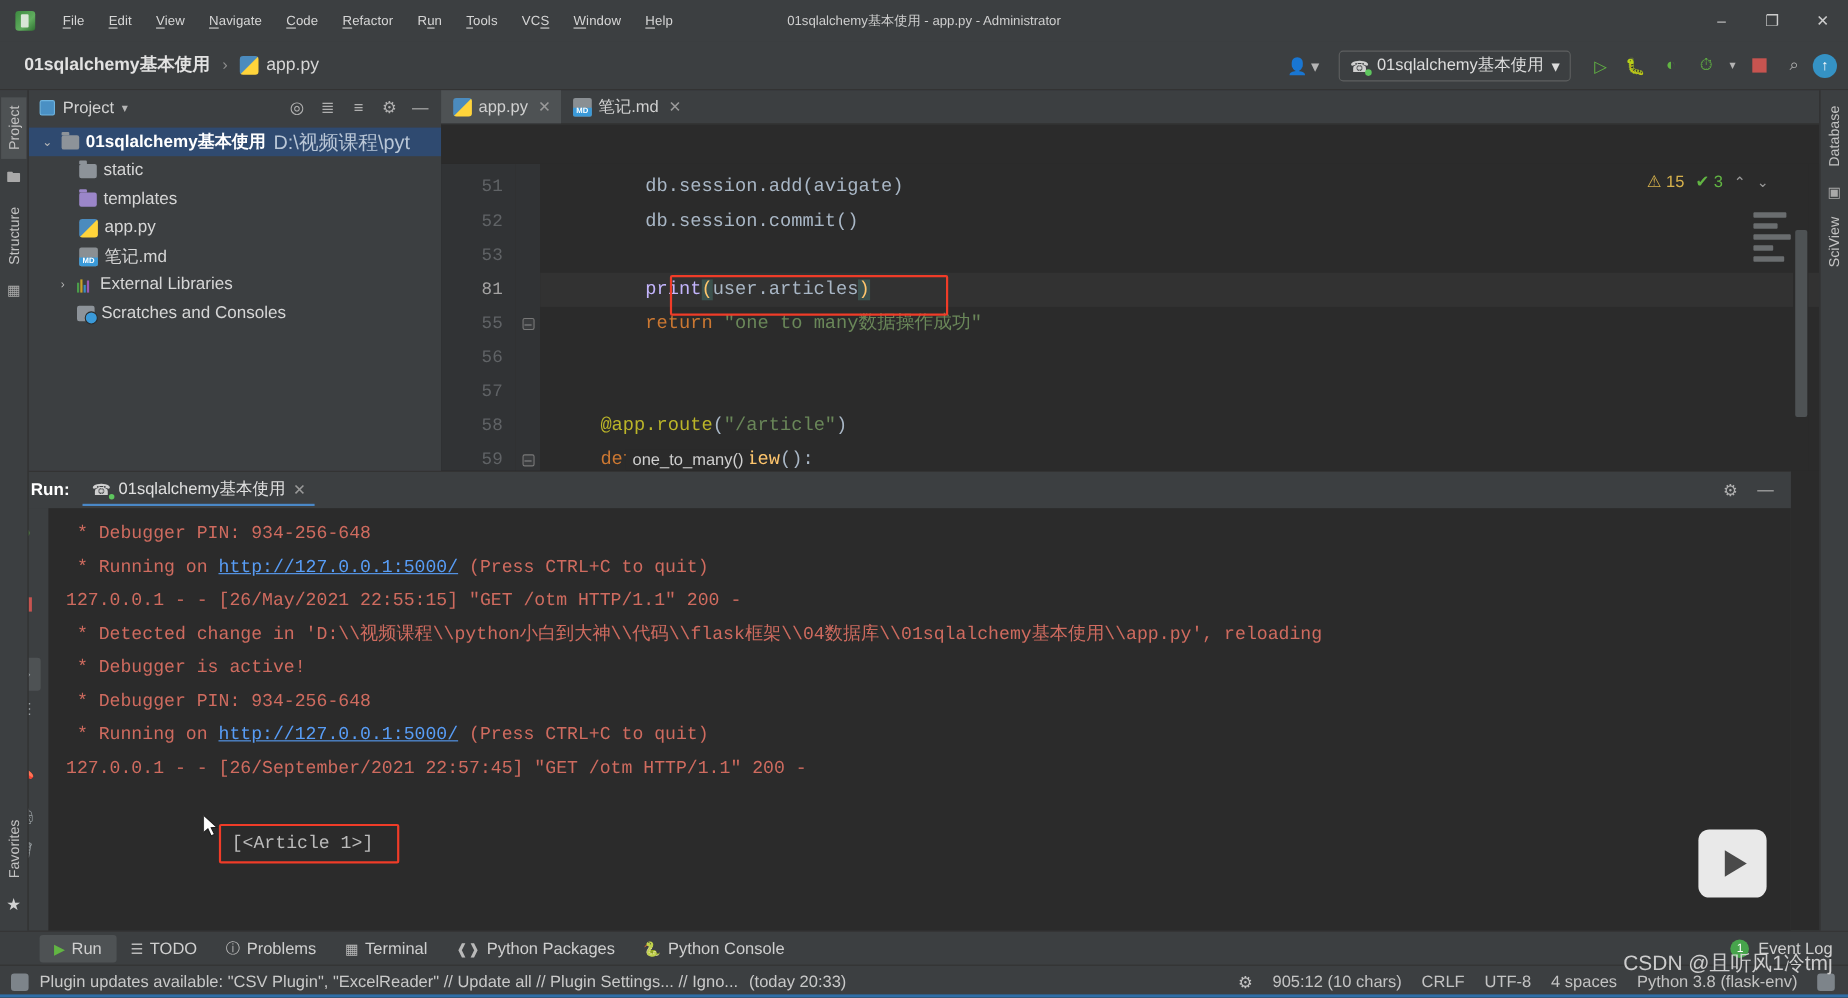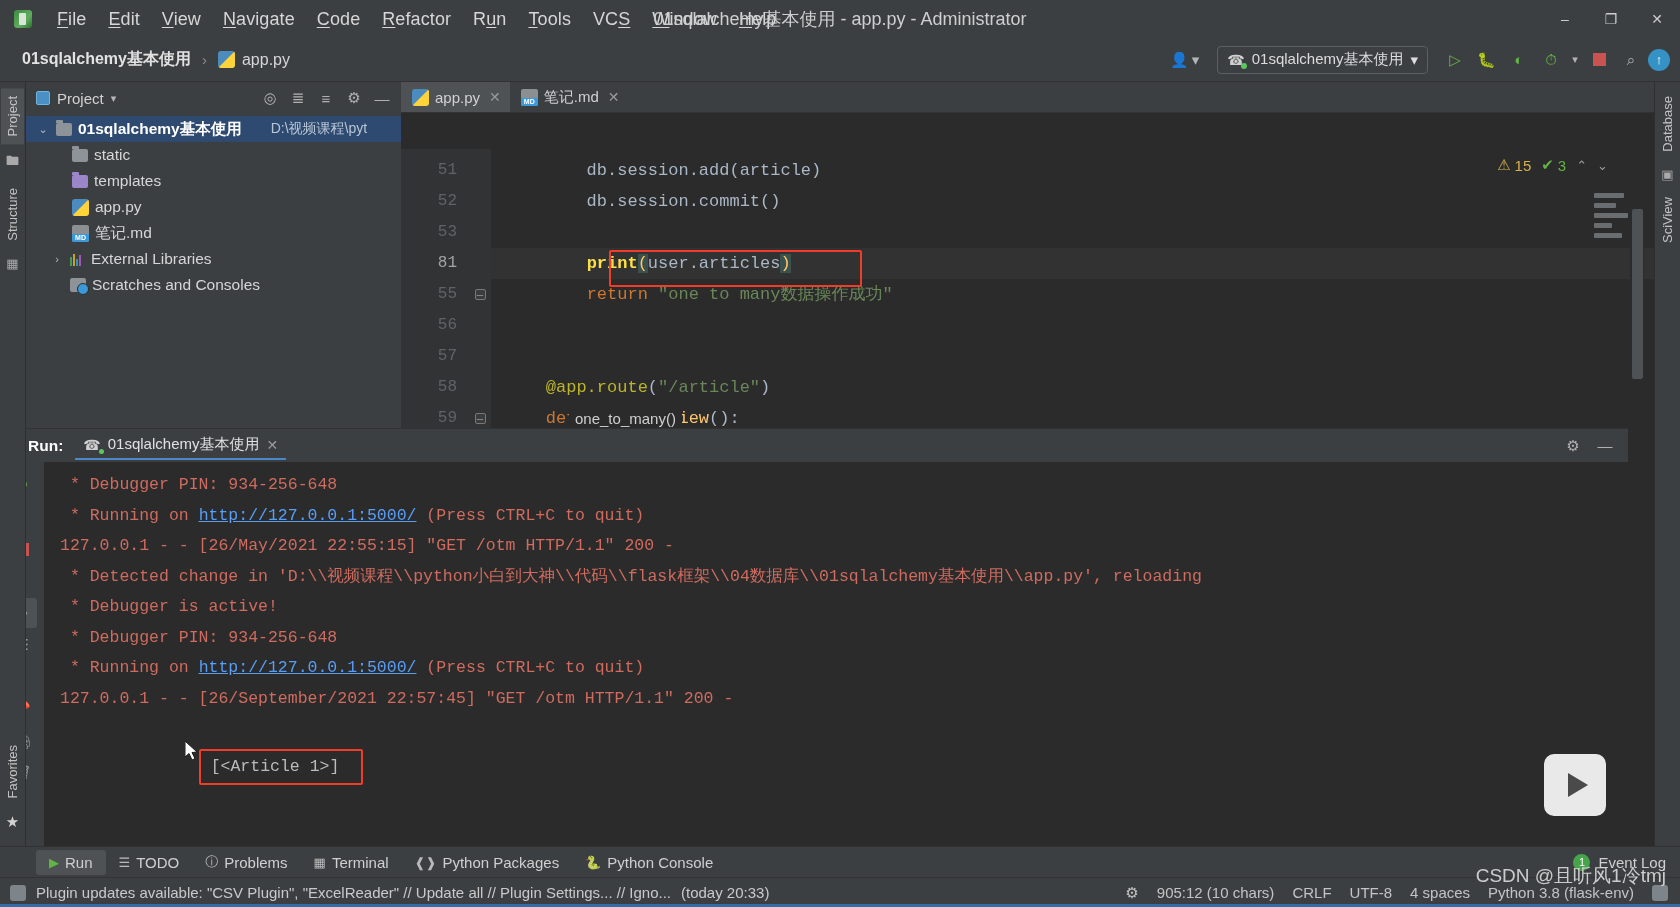--- a/index.html
+++ b/index.html
@@ -20,28 +20,28 @@
     width:18px;height:18px;margin:0 14px 0 14px;border-radius:3px;
     background:linear-gradient(135deg,#3d8b40 0%,#60ad5e 60%,#2e7031 100%);
     position:relative; flex:0 0 18px;
   }
   .app-logo:after{
     content:""; position:absolute; left:5px; top:3px; width:7px;height:12px;
     background:#d8e6d6; border-radius:1px;
   }
   .menubar{ display:flex; align-items:center; gap:0; }
   .menu-item{
-    padding:5px 11px; font-size:18px; color:#d6d6d6; cursor:default; line-height:1;
+    padding:5px 11px; font-size:12px; color:#d6d6d6; cursor:default; line-height:1;
     letter-spacing:.1px;
   }
   .menu-item u{ text-decoration:underline; text-underline-offset:2px; }
   .win-title{
     position:absolute; left:0; right:0; top:0; height:38px;
     display:flex; align-items:center; justify-content:center;
-    font-size:18px; color:#cfcfcf; pointer-events:none;
+    font-size:12px; color:#cfcfcf; pointer-events:none;
   }
   .win-buttons{ margin-left:auto; display:flex; align-items:center; z-index:3; }
   .win-btn{
     width:46px;height:38px;display:flex;align-items:center;justify-content:center;
     color:#cccccc; font-size:14px;
   }
 
   
   .navbar{
     height:44px; flex:0 0 44px; background:#3c3f41; display:flex; align-items:center;
@@ -123,21 +123,21 @@
   .node.sel{ background:#2f4a70; }
   .node .arrow{ width:14px;text-align:center;color:#b8b8b8;font-size:11px;flex:0 0 14px; }
   .folder{
     width:16px;height:13px;flex:0 0 16px;border-radius:2px;background:#8d9399;position:relative;
   }
   .folder:before{ content:""; position:absolute; top:-3px; left:0; width:7px; height:3px; background:#8d9399; border-radius:1px 1px 0 0; }
   .folder.purple{ background:#9b86c9; }
   .folder.purple:before{ background:#9b86c9; }
   .node .lbl{ color:#d6d6d6; }
   .node.sel .lbl{ font-weight:bold; color:#ffffff; }
-  .node .path{ color:#9aa0a6; font-size:14px; margin-left:23px; }
+  .node .path{ color:#9aa0a6; font-size:18px; margin-left:1px; }
   .node.sel .path{ color:#b9c6d6; }
   .lib-icon{ width:15px;height:13px;flex:0 0 15px; display:flex; gap:1px; align-items:flex-end; }
   .lib-icon i{ display:block; width:2px; }
   .scratch-icon{
     width:16px;height:14px;flex:0 0 16px;background:#8d9399;border-radius:2px;position:relative;
   }
   .scratch-icon:after{
     content:""; position:absolute; right:-3px; bottom:-3px; width:10px;height:10px;border-radius:50%;
     background:#3a9ad9; border:1px solid #2b2b2b;
   }
@@ -174,21 +174,21 @@
   .code{
     flex:1 1 auto; padding-top:6px; font-family:"Liberation Mono", monospace; font-size:17px;
     color:#a9b7c6; position:relative; overflow:hidden;
   }
   .code .line{ height:31px; line-height:31px; white-space:pre; padding-left:14px; }
   .code .line.cur{ background:#323232; }
   .k-kw{ color:#cc7832; }
   .k-fn{ color:#ffc66d; }
   .k-str{ color:#6a8759; }
   .k-dec{ color:#bbb529; }
-  .k-builtin{ color:#fde047;font-weight:bold; }
+  .k-builtin{ color:#c4b5fd; }
   .brace-hl{ background:#3b514d; }
   .paren-y{ color:#ffc66d; }
 
   .hl-box{
     position:absolute; border:2px solid #f03c28; border-radius:2px; pointer-events:none;
   }
   .code-popup{
     position:absolute; left:78px; bottom:0; font-size:15px; color:#cfcfcf;
     font-family:"Liberation Sans", sans-serif; background:#2b2b2b; padding:1px 6px;
   }
@@ -463,21 +463,21 @@
               <span class="fold-mark">─</span>
             </div>
           <div class="fl"></div>
             <div class="fl"></div>
             <div class="fl"></div>
           <div class="fl">
               <span class="fold-mark">─</span>
             </div>
         </div>
         <div class="code">
-          <div class="line">        db.session.add(article)</div>
+          <div class="line">        db.session.add(avigate)</div>
           <div class="line">        db.session.commit()</div>
           <div class="line"> </div>
           <div class="line cur">        <span class="k-builtin">print</span><span class="brace-hl paren-y">(</span>user.articles<span class="brace-hl paren-y">)</span></div>
           <div class="line">        <span class="k-kw">return</span> <span class="k-str">"one to many数据操作成功"</span></div>
           <div class="line"> </div>
           <div class="line"> </div>
           <div class="line">    <span class="k-dec">@app.route</span>(<span class="k-str">"/article"</span>)</div>
           <div class="line">    <span class="k-kw">def</span> <span class="k-fn">article_view</span>():</div>
           <div class="hl-box" style="left:118px; top:101px; width:253px; height:37px;"></div>
           <div class="code-popup">one_to_many()</div>

